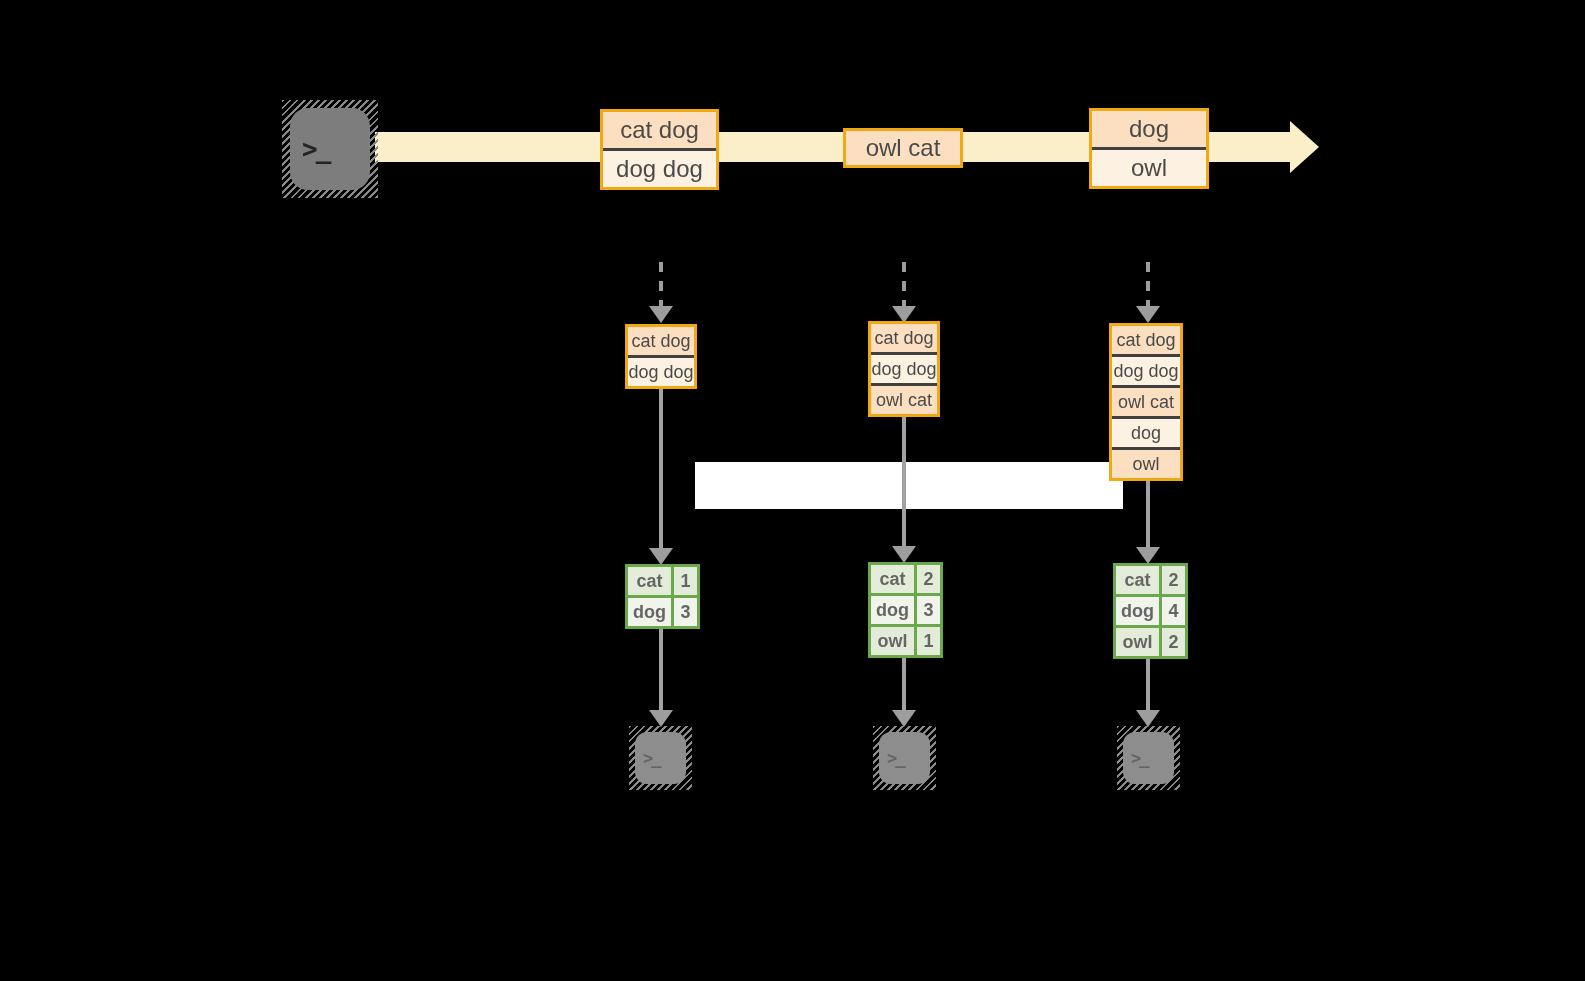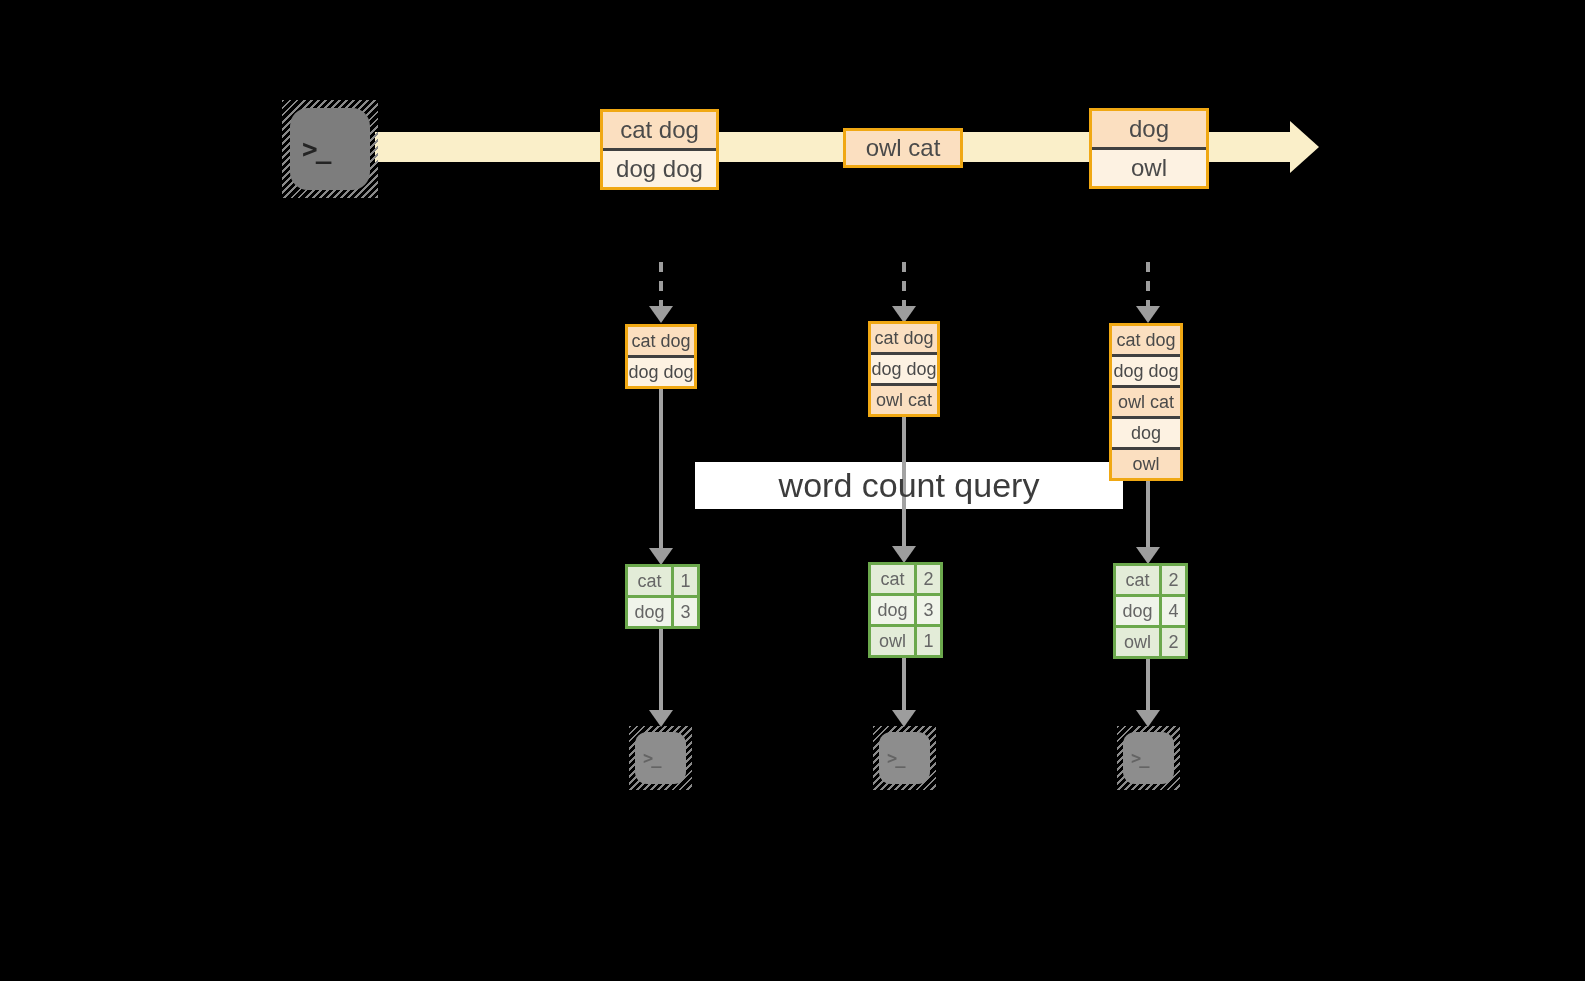--- a/index.html
+++ b/index.html
@@ -24,21 +24,21 @@
   
   .obox{position:absolute;border:3px solid #f0a813;z-index:5;background:#f0a813;}
   .obox .cell{background:#fbdfc0;color:#4a4a4a;text-align:center;}
   .obox .cell.alt{background:#fdf2e2;}
   .obox .cell + .cell{border-top:3px solid #404040;}
   .obox.stream .cell{height:36px;line-height:36px;font-size:24px;}
   .obox.stream.single .cell{height:34px;line-height:34px;}
   .obox.acc .cell{height:28px;line-height:28px;font-size:18px;}
   
   .gtable{position:absolute;border:3px solid #6ba84c;z-index:5;background:#6ba84c;}
-  .gtable .trow{display:flex;height:28px;line-height:28px;font-size:18px;color:#666;}
+  .gtable .trow{display:flex;height:28px;line-height:28px;font-size:18px;color:#666;font-weight:bold;}
   .gtable .trow + .trow{border-top:3px solid #6ba84c;}
   .gtable .tword{width:43px;text-align:center;background:#e3ecd8;}
   .gtable .tcount{width:23px;text-align:center;background:#e3ecd8;border-left:3px solid #6ba84c;}
   .gtable .trow.alt .tword,.gtable .trow.alt .tcount{background:#f0f4ea;}
   
   .dash{position:absolute;width:4px;z-index:4;background:repeating-linear-gradient(to bottom,#9d9d9d 0 10px,transparent 10px 19px);}
   .sline{position:absolute;width:4px;background:#a2a2a2;z-index:4;}
   .ahead{position:absolute;width:0;height:0;z-index:4;
     border-left:12px solid transparent;border-right:12px solid transparent;border-top:17px solid #9d9d9d;}
   
@@ -91,21 +91,20 @@
     </div>
   <div class="obox acc" style="left:1109px;top:323px;width:68px;">
       <div class="cell">cat dog</div>
       <div class="cell alt">dog dog</div>
       <div class="cell">owl cat</div>
       <div class="cell alt">dog</div>
       <div class="cell">owl</div>
     </div>
 
   <div class="qband"></div>
-  <div class="qlabel">word count query</div>
 
   <div class="sline" style="left:659px;top:387px;height:161px;"></div>
   <div class="ahead" style="left:649px;top:548px;"></div>
   <div class="sline" style="left:902px;top:417px;height:129px;"></div>
   <div class="ahead" style="left:892px;top:546px;"></div>
   <div class="sline" style="left:1146px;top:481px;height:66px;"></div>
   <div class="ahead" style="left:1136px;top:547px;"></div>
 
   <div class="gtable" style="left:625px;top:564px;">
       <div class="trow">

